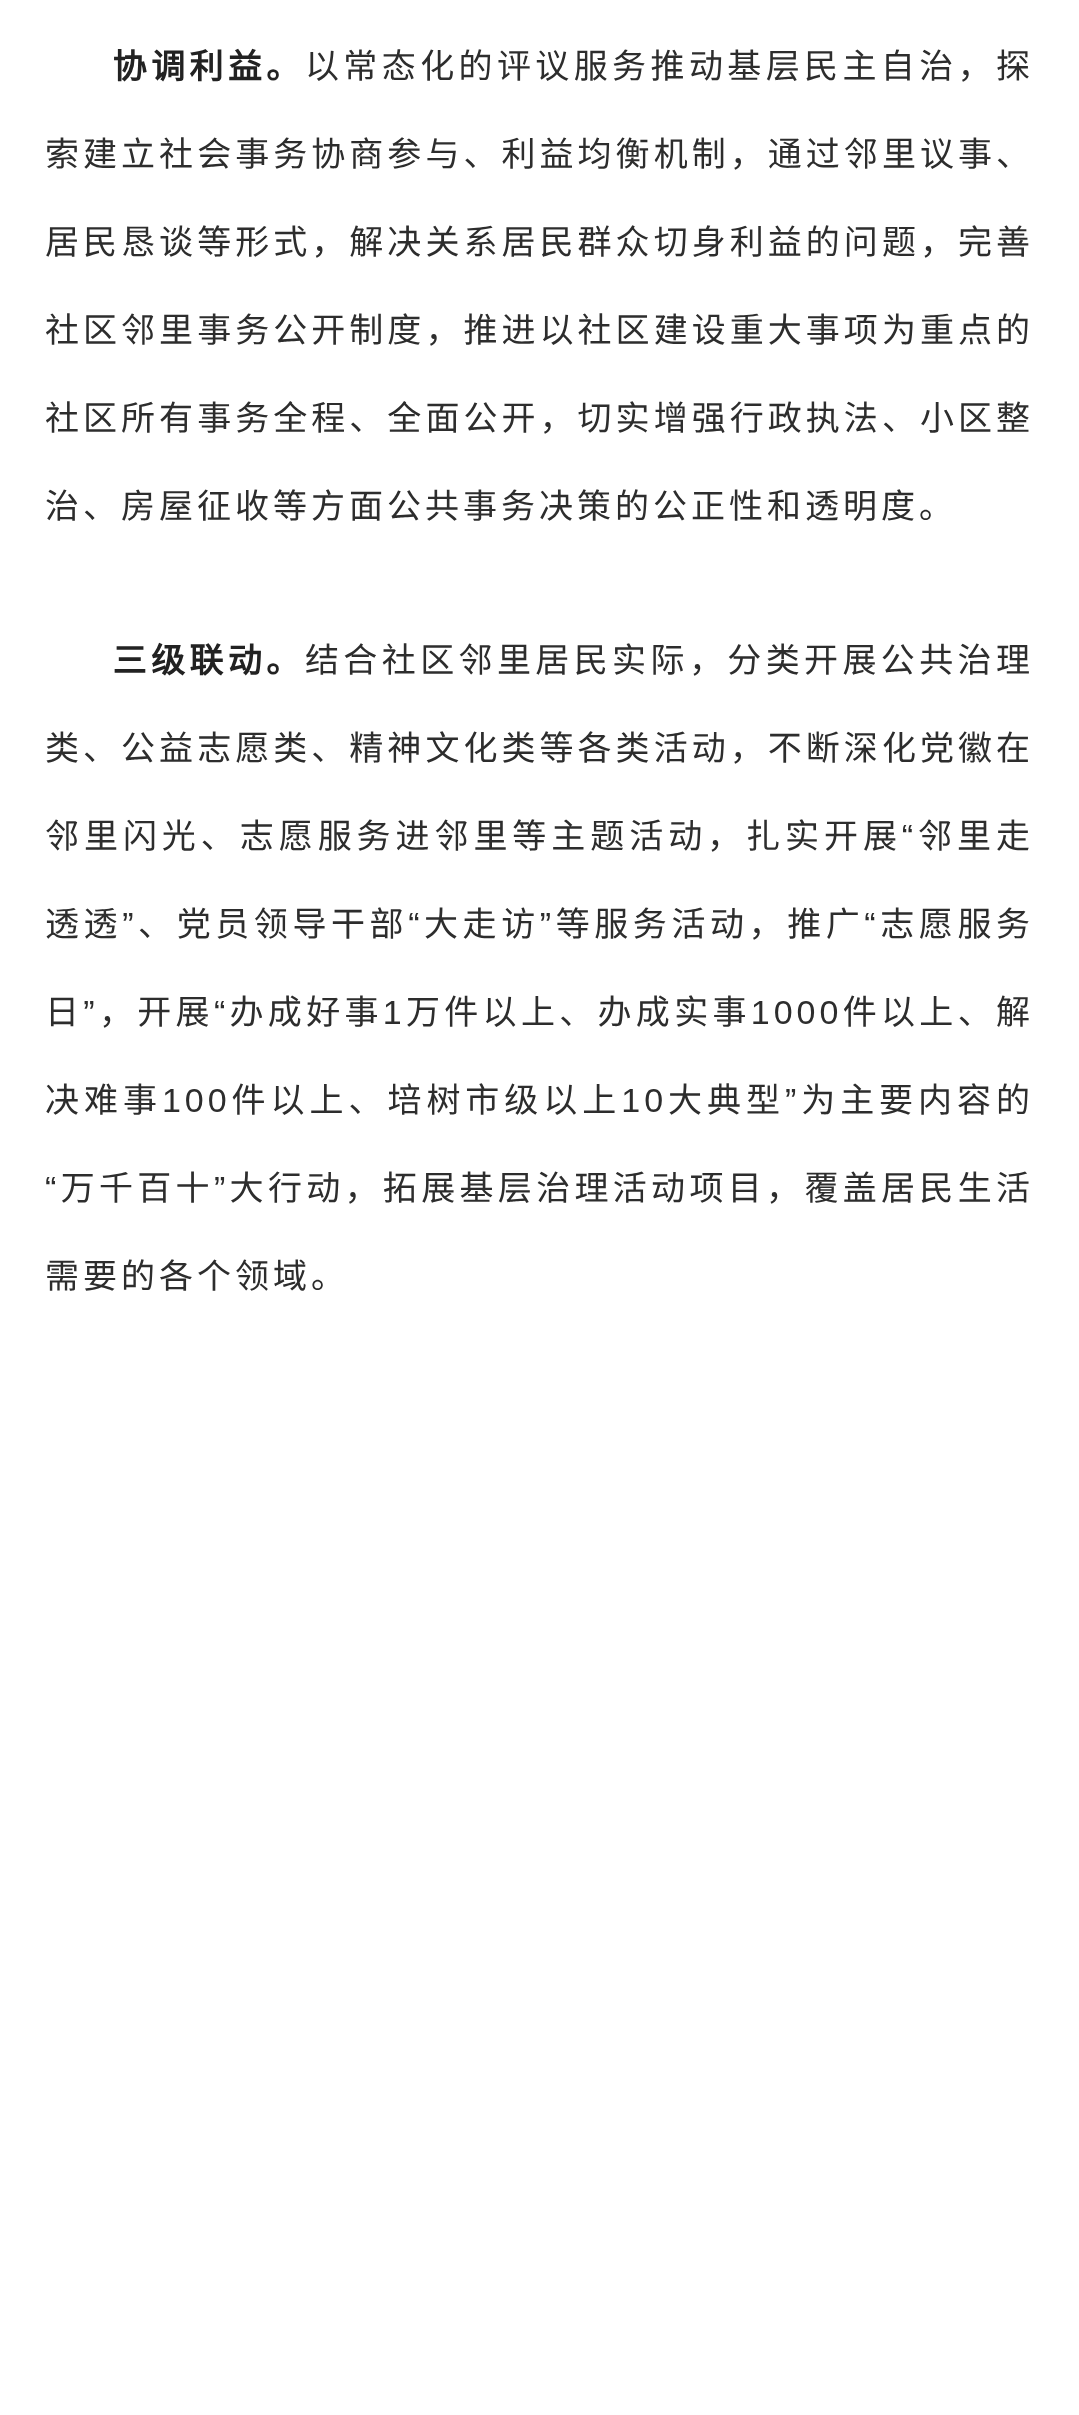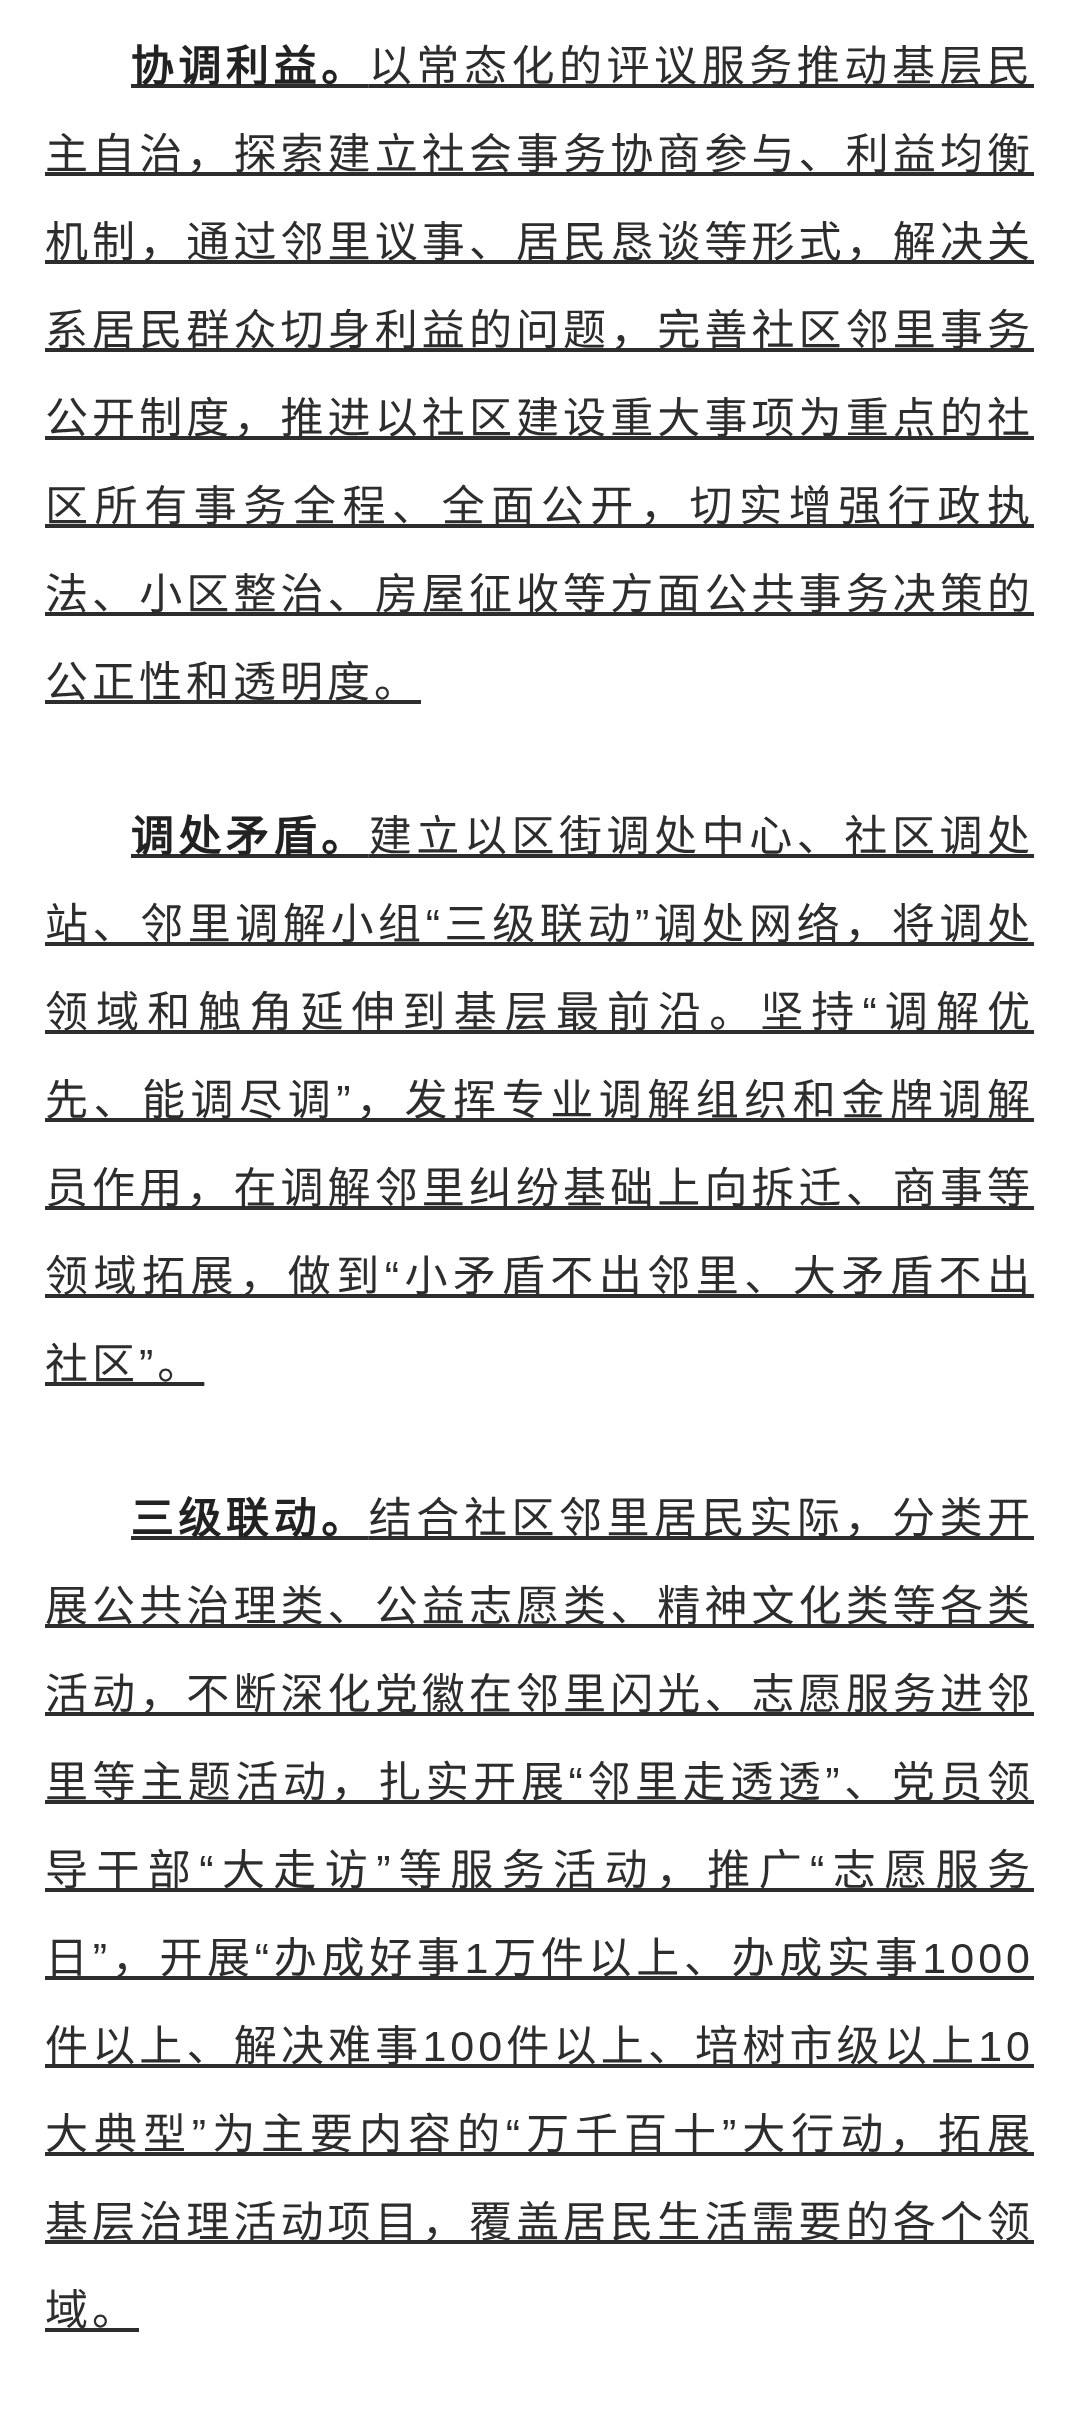--- a/index.html
+++ b/index.html
@@ -10,39 +10,37 @@
   .page {
     position: relative;
     width: 1079px;
     min-height: 2415px;
     box-sizing: border-box;
     background: #ffffff;
     padding: 22px 45px 40px 45px;
     font-family: "Liberation Sans", "DejaVu Sans", sans-serif;
   }
   .para {
-    font-size: 43px;
+    font-size: 34px;
     line-height: 88px;
     letter-spacing: 4px;
     color: #2d2d2d;
     text-align: justify;
     text-indent: 2em;
     margin: 0 0 66px 0;
     word-break: break-all;
-    text-decoration: underline;
   }
   .para .lead {
     font-weight: 700;
     color: #222222;
   }
 </style>
 </head>
 <body>
 
 <div class="page">
 
   <p class="para"><span class="lead">协调利益。</span><span>以常态化的评议服务推动基层民主自治，探索建立社会事务协商参与、利益均衡机制，通过邻里议事、居民恳谈等形式，解决关系居民群众切身利益的问题，完善社区邻里事务公开制度，推进以社区建设重大事项为重点的社区所有事务全程、全面公开，切实增强行政执法、小区整治、房屋征收等方面公共事务决策的公正性和透明度。</span></p>
 
-  <p class="para"><span class="lead">调处矛盾。</span><span>建立以区街调处中心、社区调处站、邻里调解小组“三级联动”调处网络，将调处领域和触角延伸到基层最前沿。坚持“调解优先、能调尽调”，发挥专业调解组织和金牌调解员作用，在调解邻里纠纷基础上向拆迁、商事等领域拓展，做到“小矛盾不出邻里、大矛盾不出社区”。</span></p>
 
   <p class="para"><span class="lead">三级联动。</span><span>结合社区邻里居民实际，分类开展公共治理类、公益志愿类、精神文化类等各类活动，不断深化党徽在邻里闪光、志愿服务进邻里等主题活动，扎实开展“邻里走透透”、党员领导干部“大走访”等服务活动，推广“志愿服务日”，开展“办成好事1万件以上、办成实事1000件以上、解决难事100件以上、培树市级以上10大典型”为主要内容的“万千百十”大行动，拓展基层治理活动项目，覆盖居民生活需要的各个领域。</span></p>
 
 </div>
 
 </body></html>

